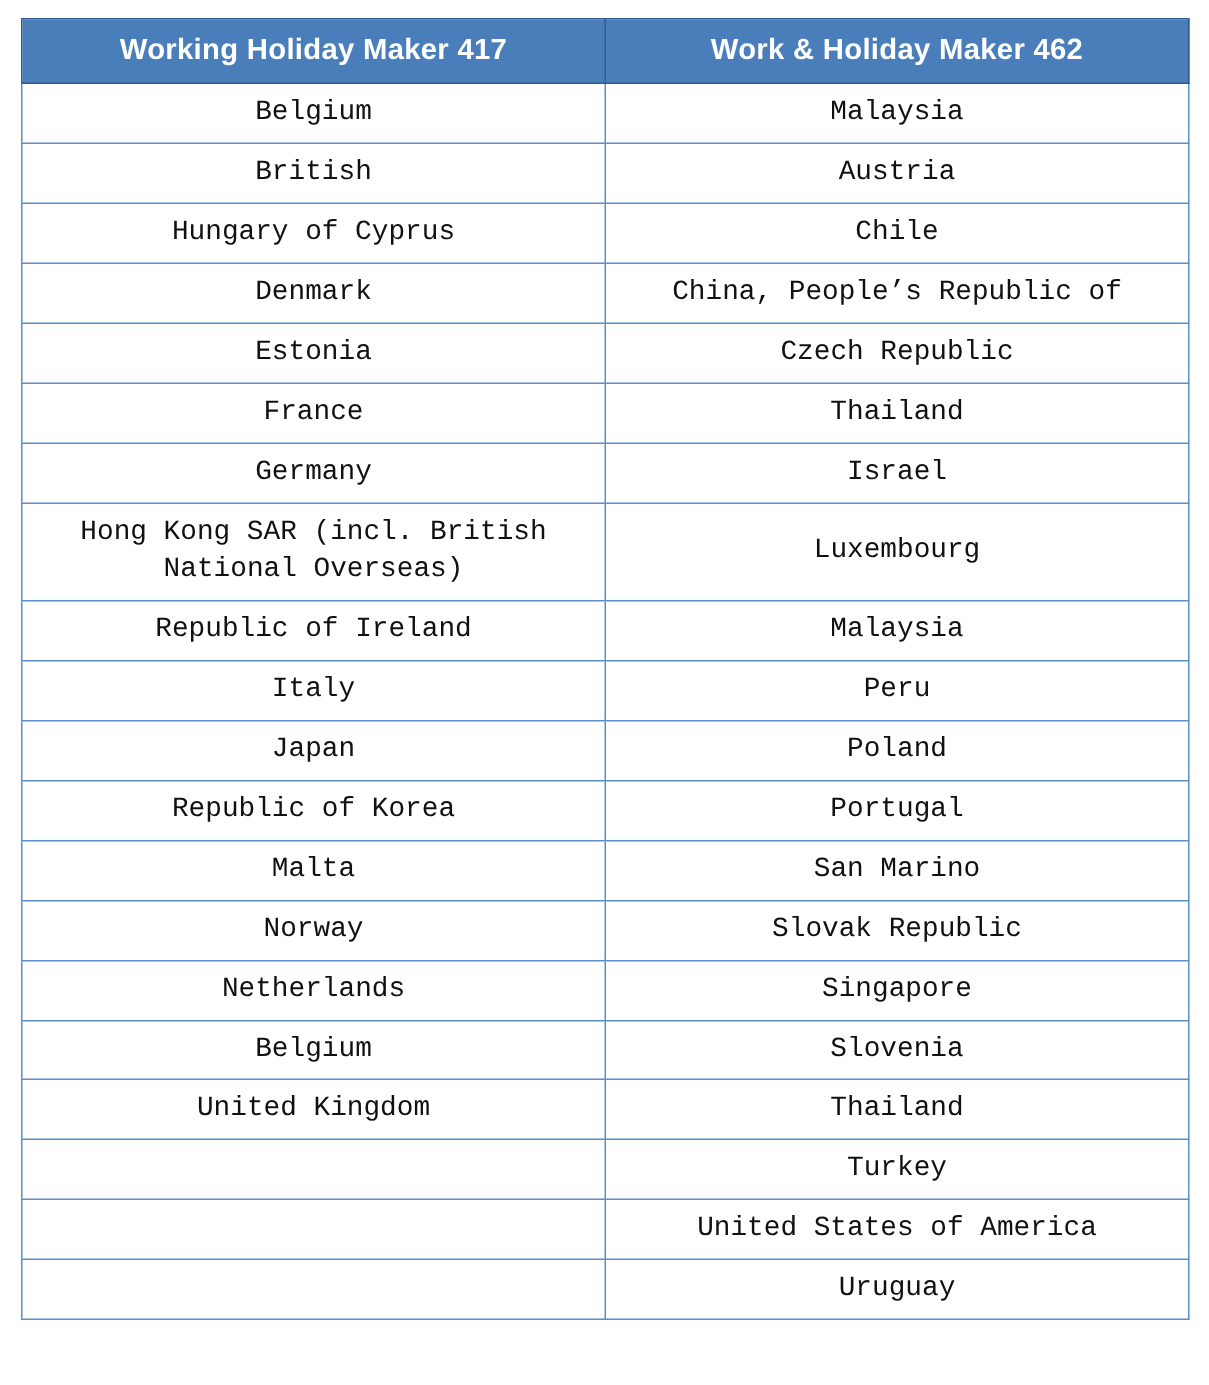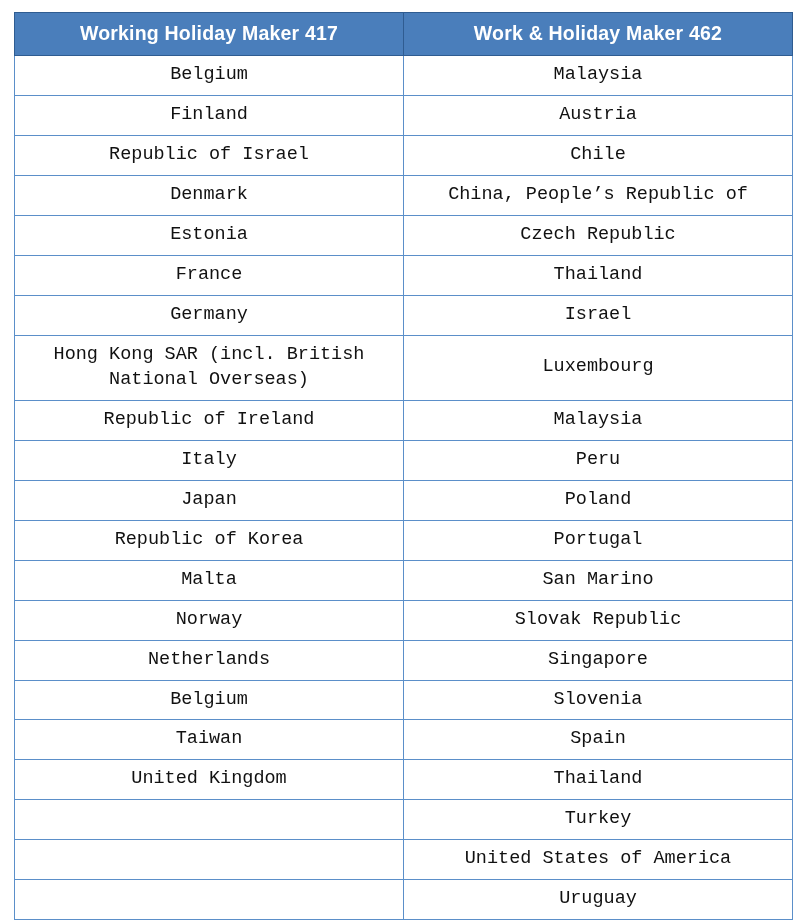--- a/index.html
+++ b/index.html
@@ -71,25 +71,25 @@
         <th>Working Holiday Maker 417</th>
         <th>Work &amp; Holiday Maker 462</th>
       </tr>
     </thead>
     <tbody id="table-body">
         <tr>
           <td>Belgium</td>
           <td>Malaysia</td>
         </tr>
         <tr>
-          <td>Finland</td>
+          <td>British</td>
           <td>Austria</td>
         </tr>
         <tr>
-          <td>Republic of Israel</td>
+          <td>Hungary of Cyprus</td>
           <td>Chile</td>
         </tr>
         <tr>
           <td>Denmark</td>
           <td>China, People’s Republic of</td>
         </tr>
         <tr>
           <td>Estonia</td>
           <td>Czech Republic</td>
         </tr>
@@ -131,24 +131,20 @@
         </tr>
         <tr>
           <td>Netherlands</td>
           <td>Singapore</td>
         </tr>
         <tr>
           <td>Belgium</td>
           <td>Slovenia</td>
         </tr>
         <tr>
-          <td>Taiwan</td>
-          <td>Spain</td>
-        </tr>
-        <tr>
           <td>United Kingdom</td>
           <td>Thailand</td>
         </tr>
         <tr>
           <td class="empty"></td>
           <td>Turkey</td>
         </tr>
         <tr>
           <td class="empty"></td>
           <td>United States of America</td>

